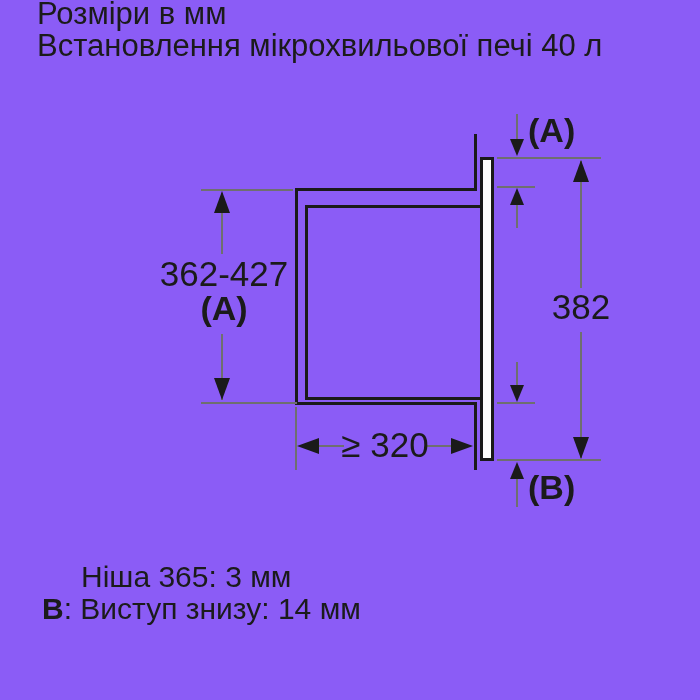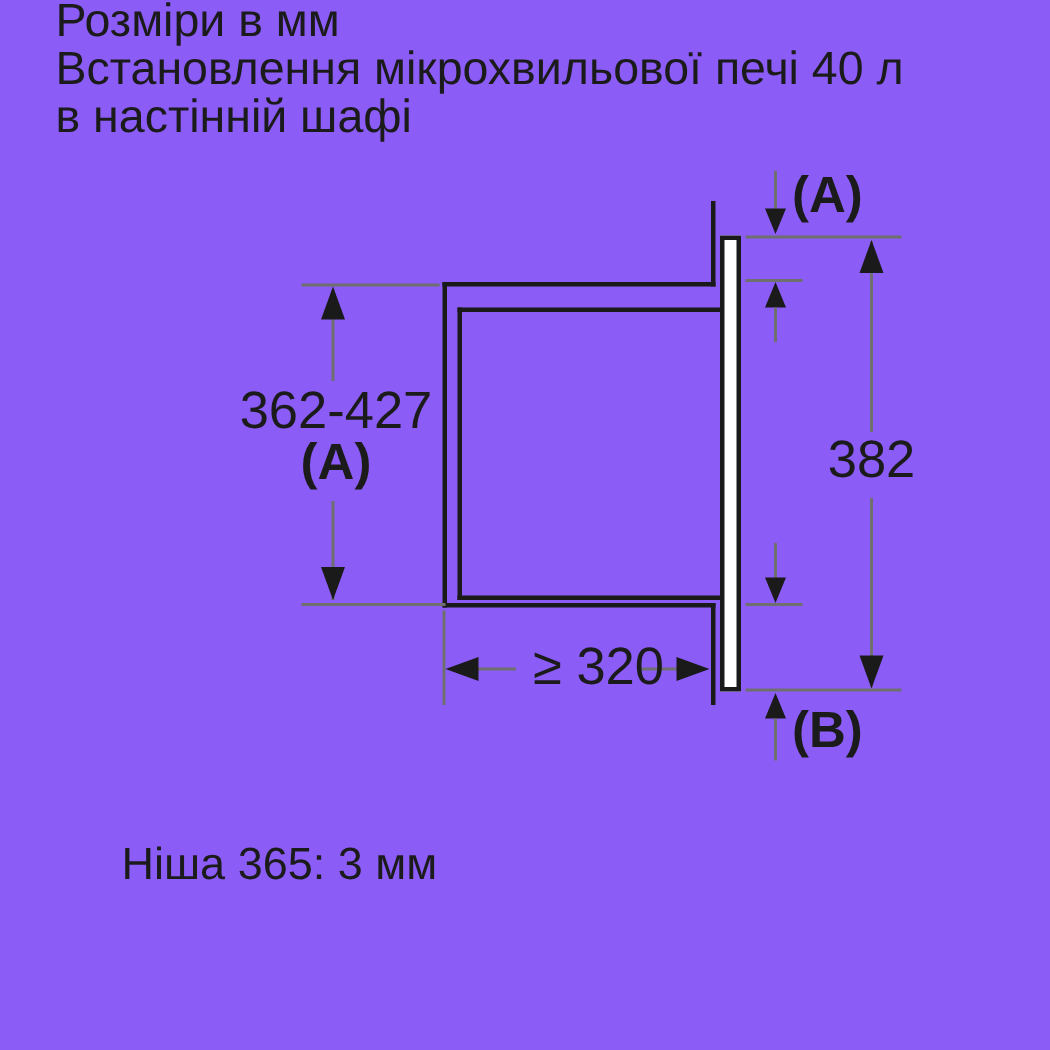--- a/index.html
+++ b/index.html
@@ -36,21 +36,20 @@
   .legend .b { font-weight:bold; }
 </style>
 </head>
 <body>
 
 <div class="page">
 
   <div class="title-block">
     <div>Розміри в мм</div>
     <div>Встановлення мікрохвильової печі 40 л</div>
-    <div>в настінній шафі</div>
   </div>
 
   <div>
 
     <div class="ln" style="left:295px;top:188px;width:182px;height:3px;"></div>
     <div class="ln" style="left:305px;top:205px;width:177px;height:2.5px;"></div>
     <div class="ln" style="left:295px;top:188px;width:3px;height:217px;"></div>
     <div class="ln" style="left:305px;top:205px;width:2.5px;height:195px;"></div>
     <div class="ln" style="left:305px;top:397px;width:177px;height:2.5px;"></div>
     <div class="ln" style="left:295px;top:402px;width:182px;height:3px;"></div>
@@ -87,21 +86,22 @@
     <div class="tri down-s" style="left:510px;top:385px;"></div>
     <div class="tri up-s" style="left:510px;top:462px;"></div>
     <div class="dim" style="left:516px;top:479px;width:2px;height:28px;"></div>
     <div class="lbl ref" style="left:528px;top:470px;">(B)</div>
 
     <div class="dim" style="left:295px;top:407px;width:2px;height:63px;"></div>
     <div class="dim" style="left:315px;top:445px;width:29px;height:2px;"></div>
     <div class="dim" style="left:427px;top:445px;width:26px;height:2px;"></div>
     <div class="tri left-a" style="left:297px;top:438px;"></div>
     <div class="tri right-a" style="left:451px;top:438px;"></div>
-    <div class="lbl" style="left:344px;top:427px;width:110px;">≥ 320</div>
+    <div class="lbl" style="left:330px;top:427px;width:110px;">≥ 320</div>
 
   </div>
 
   <div class="legend">
     <div class="indent">Ніша 365: 3 мм</div>
+    <div><span class="b">B</span><span>: Виступ знизу: 14 мм</span></div>
   </div>
 
 </div>
 
 </body></html>

